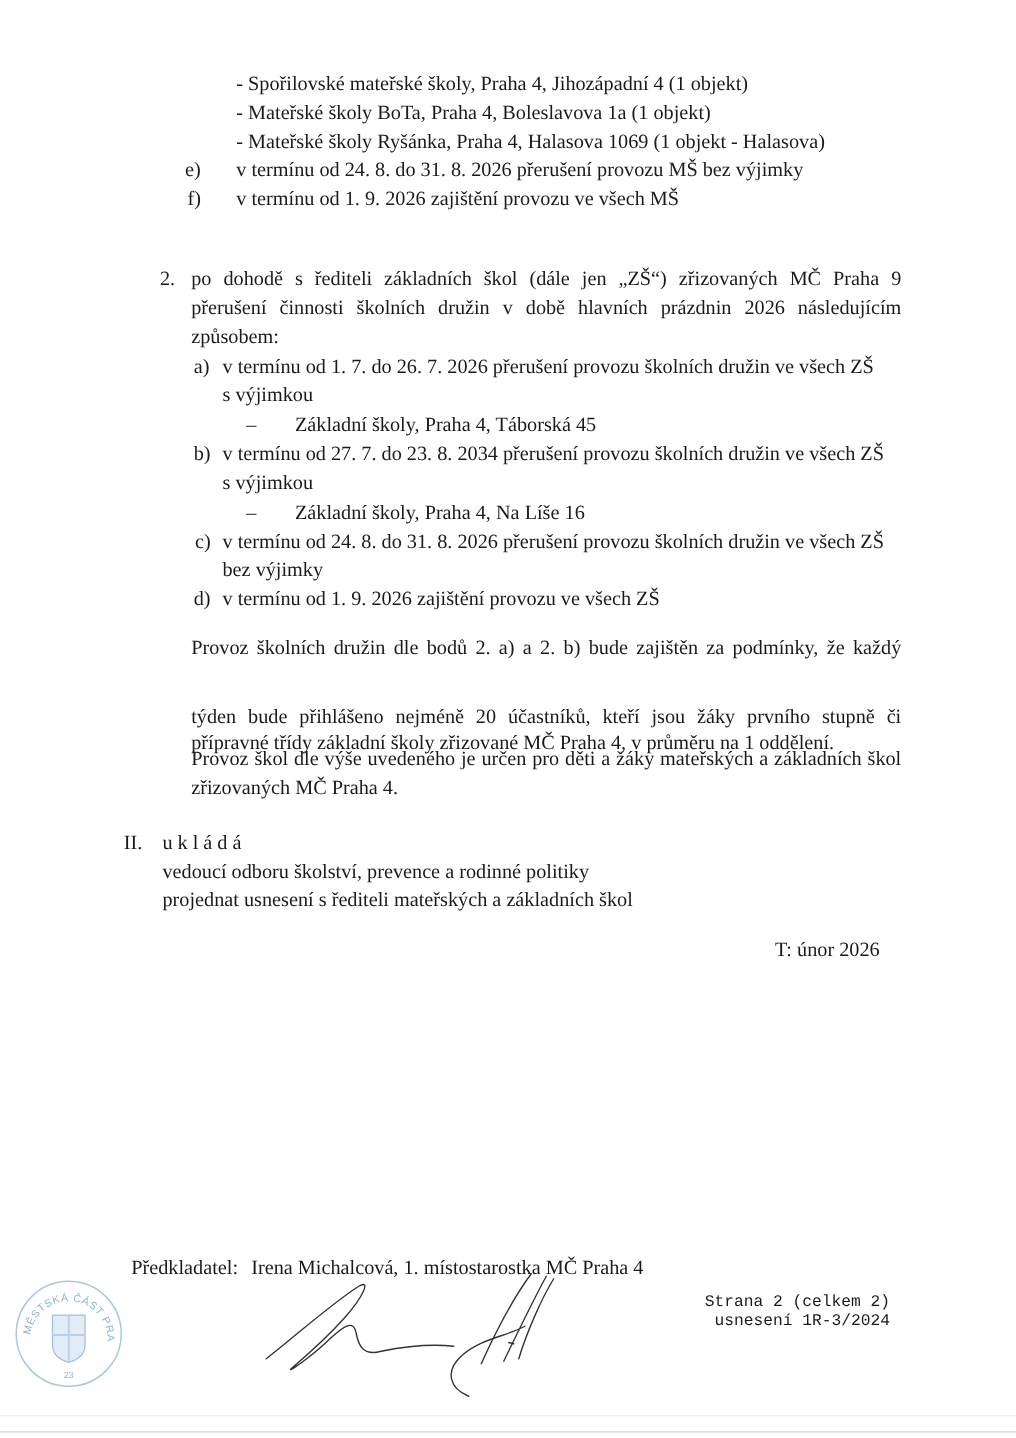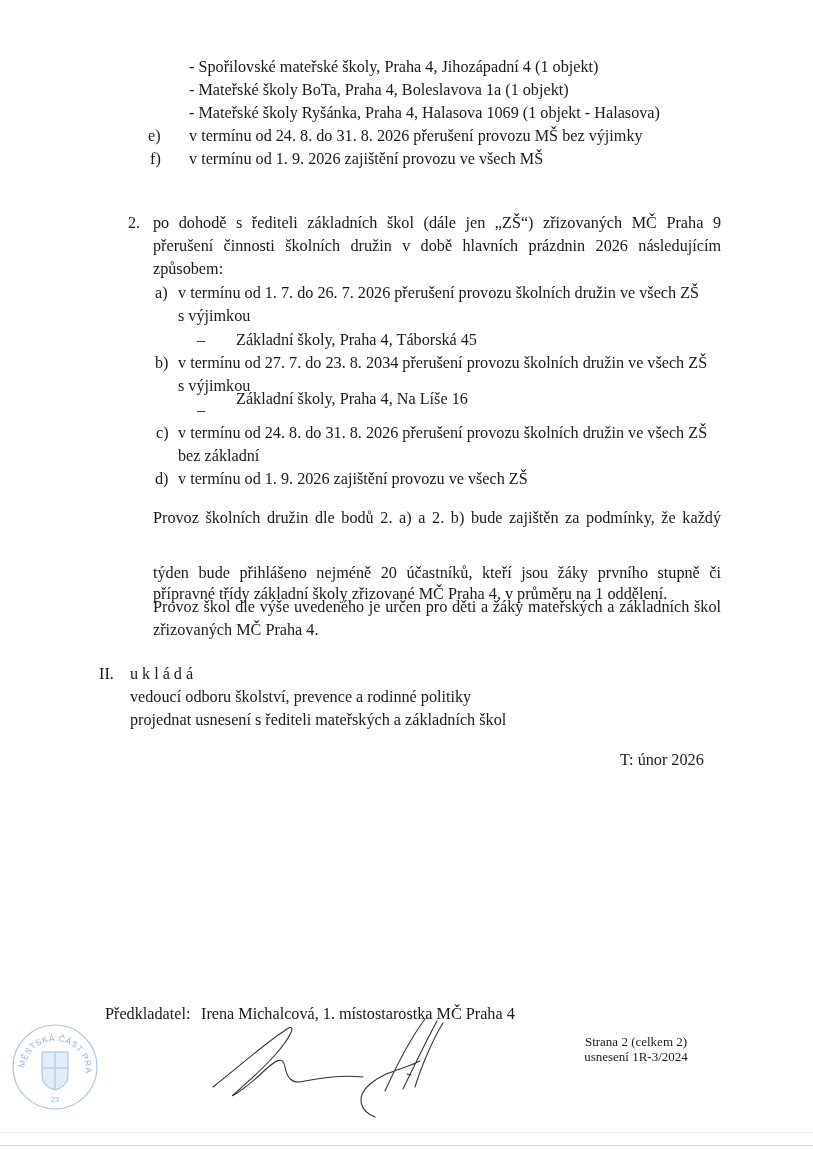--- a/index.html
+++ b/index.html
@@ -30,24 +30,24 @@
     }
     .marker {
       position: absolute;
       line-height: 20px;
     }
     .spaced {
       letter-spacing: 4px;
     }
     .footer-meta {
       position: absolute;
-      font-family: Liberation Serif, serif;
+      font-family: Liberation Mono, monospace;
       font-size: 13px;
       line-height: 15px;
-      text-align: center;
+      text-align: right;
       color: #1a1a1a;
     }
     .underline {
       text-align: center;
     }
     .rule {
       position: absolute;
       left: 0;
       height: 1px;
     }
@@ -84,27 +84,27 @@
   <div class="line" style="left:178px; top:306px;">s výjimkou</div>
   <div class="marker" style="left:197px; top:330px;">–</div>
   <div class="line" style="left:236px; top:330px;">Základní školy, Praha 4, Táborská 45</div>
 </div>
 
 <div>
   <div class="marker" style="left:155px; top:353px;">b)</div>
   <div class="line" style="left:178px; top:353px;">v termínu od 27. 7. do 23. 8. 2034 přerušení provozu školních družin ve všech ZŠ</div>
   <div class="line" style="left:178px; top:376px;">s výjimkou</div>
   <div class="marker" style="left:197px; top:400px;">–</div>
-  <div class="line" style="left:236px; top:389px;">Základní školy, Praha 4, Na Líše 16</div>
+  <div class="line" style="left:236px; top:400px;">Základní školy, Praha 4, Na Líše 16</div>
 </div>
 
 <div>
   <div class="marker" style="left:156px; top:423px;">c)</div>
   <div class="line" style="left:178px; top:423px;">v termínu od 24. 8. do 31. 8. 2026 přerušení provozu školních družin ve všech ZŠ</div>
-  <div class="line" style="left:178px; top:446px;">bez základní</div>
+  <div class="line" style="left:178px; top:446px;">bez výjimky</div>
 </div>
 
 <div>
   <div class="marker" style="left:155px; top:469px;">d)</div>
   <div class="line" style="left:178px; top:469px;">v termínu od 1. 9. 2026 zajištění provozu ve všech ZŠ</div>
 </div>
 
 <div>
   <div class="justify" style="left:153px; top:508px; width:568px;">Provoz školních družin dle bodů 2. a) a 2. b) bude zajištěn za podmínky, že každý</div>
   <div class="justify" style="left:153px; top:531px; width:568px;margin-top:32px;">týden bude přihlášeno nejméně 20 účastníků, kteří jsou žáky prvního stupně či</div>

